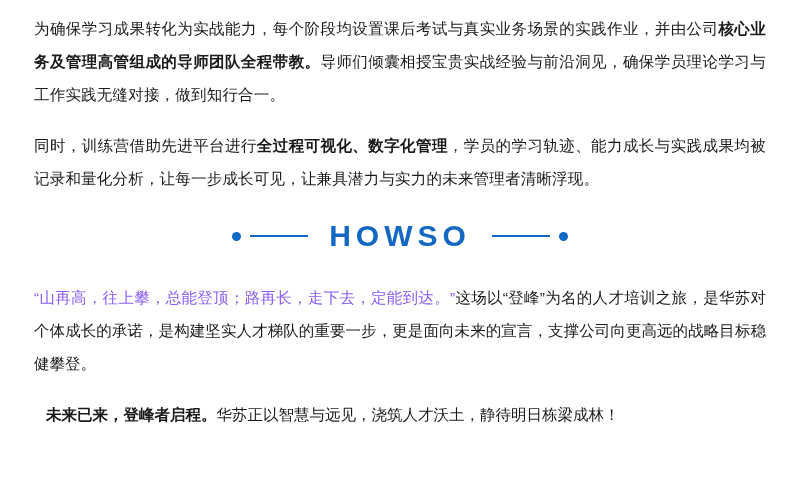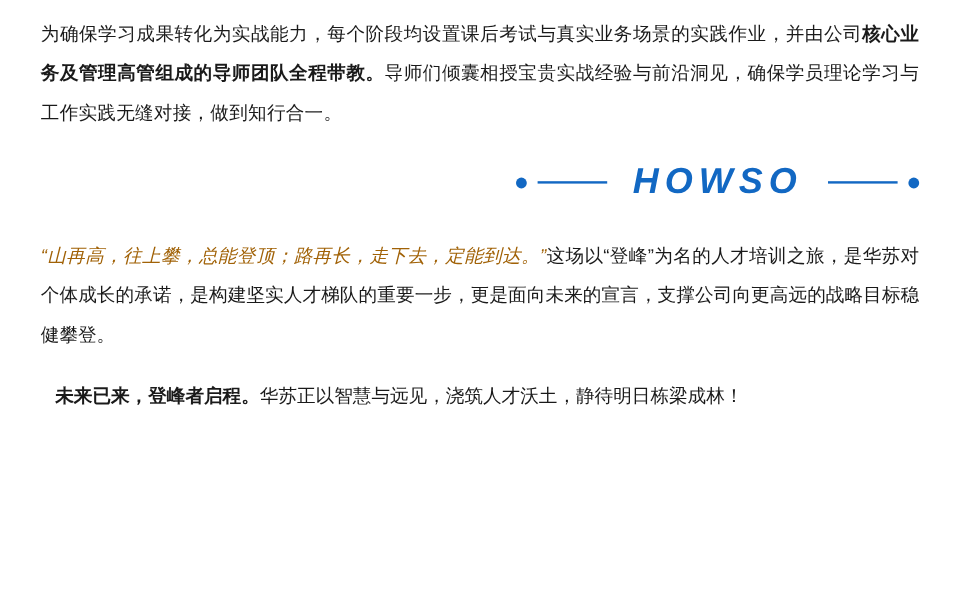--- a/index.html
+++ b/index.html
@@ -28,22 +28,21 @@
     margin: 0 0 18px 0;
     color: #1a1a1a;
   }
   .para .b {
     font-weight: bold;
   }
   .divider-block {
     margin: 26px 0 30px 0;
     display: flex;
     align-items: center;
-    justify-content: flex-end;
-    font-style: italic;
+    justify-content: center;
   }
   .dot {
     width: 9px;
     height: 9px;
     border-radius: 50%;
     background: #1268c3;
     flex: 0 0 auto;
   }
   .line {
     width: 58px;
@@ -62,22 +61,21 @@
     line-height: 1;
   }
   .quote-para {
     font-size: 15.5px;
     line-height: 33px;
     text-align: justify;
     margin: 0 0 18px 0;
     color: #1a1a1a;
   }
   .quote-italic {
-    font-style: italic;
-    color: #a16207;
+    color: #8b5cf6;
   }
   .final-para {
     font-size: 15.5px;
     line-height: 33px;
     text-align: justify;
     margin: 12px;
     color: #1a1a1a;
   }
   .final-para .b {
     font-weight: bold;
@@ -85,20 +83,23 @@
 </style>
 </head>
 <body>
 
 <div class="page">
 
   <p class="para">
     <span>为确保学习成果转化为实战能力，每个阶段均设置课后考试与真实业务场景的实践作业，并由公司</span><span class="b">核心业务及管理高管组成的导师团队全程带教。</span><span>导师们倾囊相授宝贵实战经验与前沿洞见，确保学员理论学习与工作实践无缝对接，做到知行合一。</span>
   </p>
 
+  <p class="para">
+    <span>同时，训练营借助先进平台进行</span><span class="b">全过程可视化、数字化管理</span><span>，学员的学习轨迹、能力成长与实践成果均被记录和量化分析，让每一步成长可见，让兼具潜力与实力的未来管理者清晰浮现。</span>
+  </p>
 
   <div class="divider-block">
     <span class="dot"></span>
     <span class="line"></span>
     <span class="brand">HOWSO</span>
     <span class="line"></span>
     <span class="dot"></span>
   </div>
 
   <p class="quote-para">

